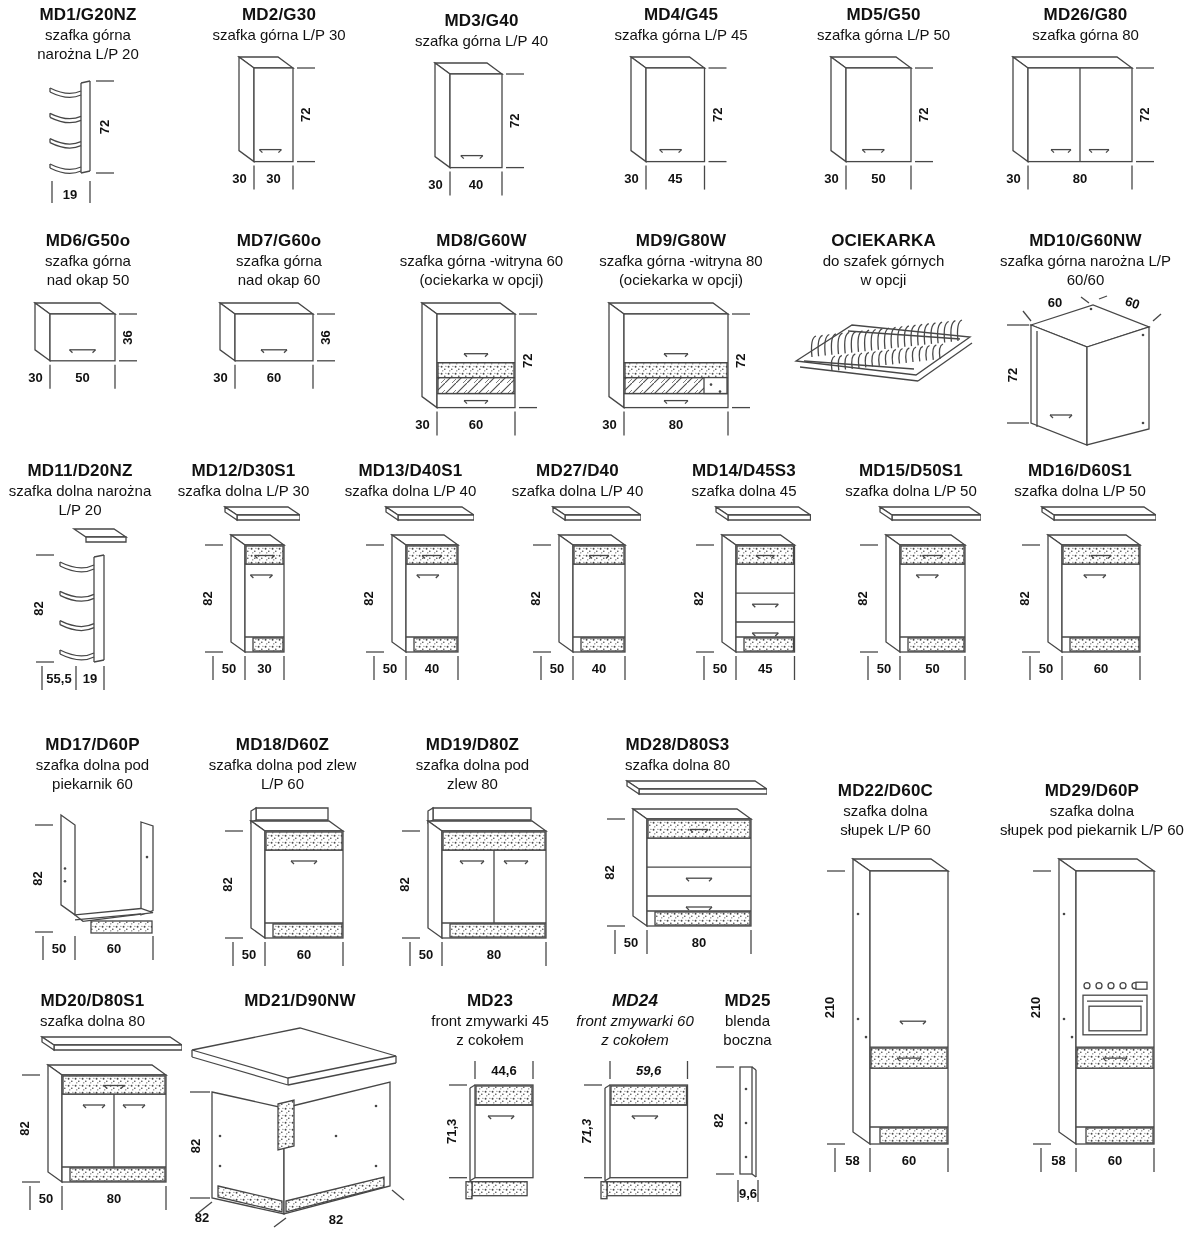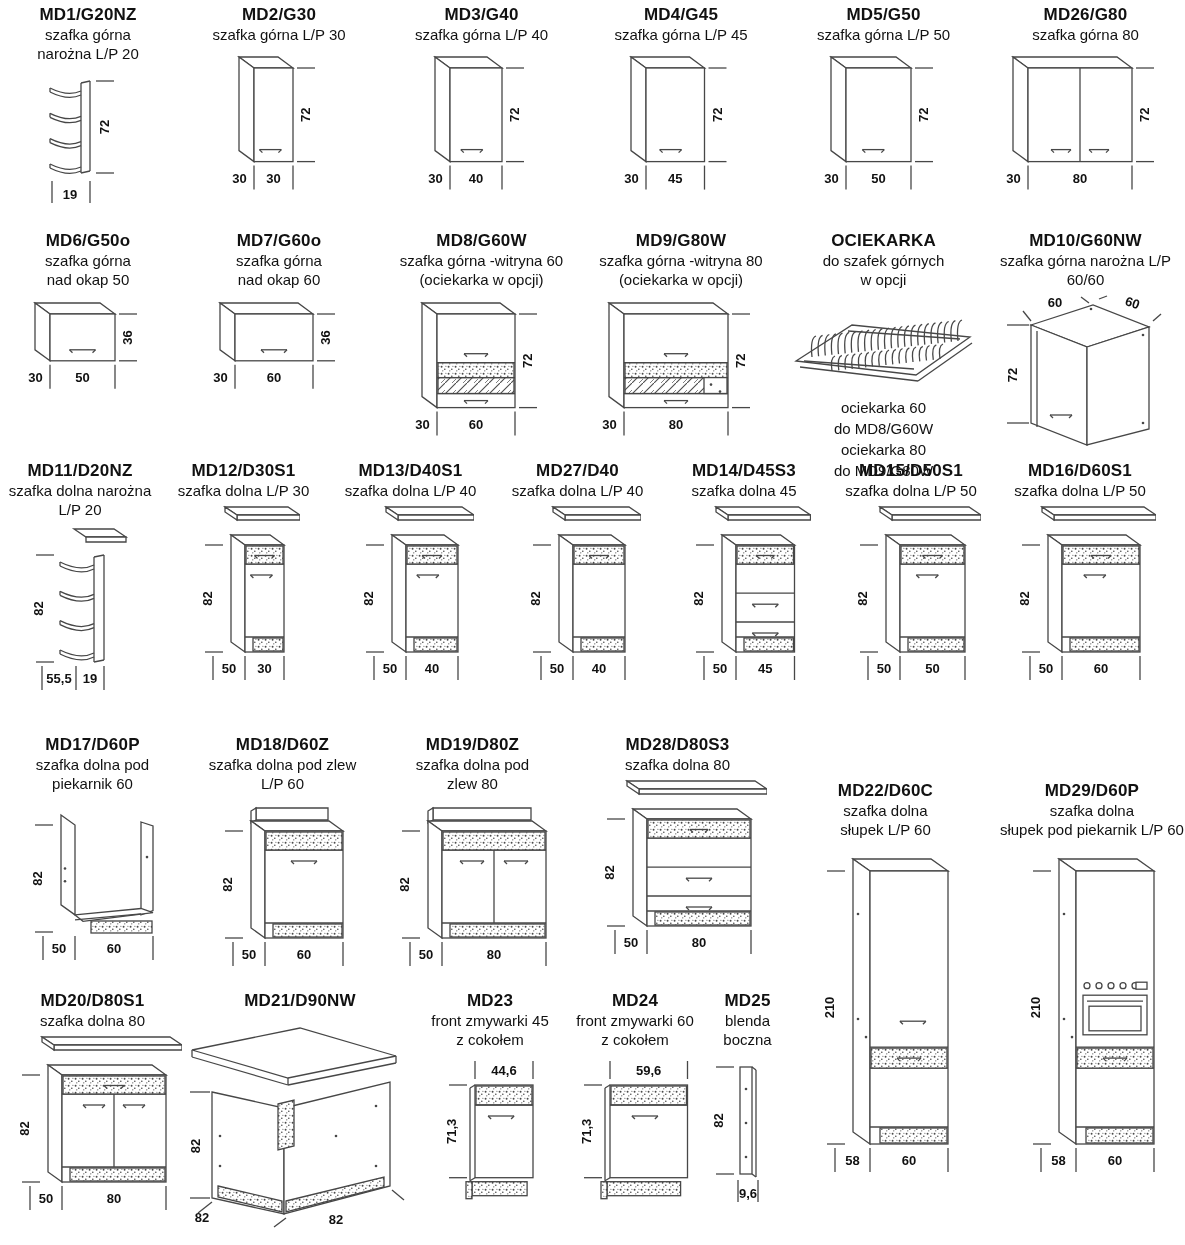--- a/index.html
+++ b/index.html
@@ -89,21 +89,21 @@
             <line class="ln" x1="68" y1="112.6" x2="86" y2="112.6"></line>
             <text class="dim" text-anchor="middle" transform="translate(81,65.8) rotate(-90)">72</text>
             <line class="ln" x1="-4" y1="116.6" x2="-4" y2="140.6"></line>
             <line class="ln" x1="25" y1="116.6" x2="25" y2="140.6"></line>
             <line class="ln" x1="64" y1="116.6" x2="64" y2="140.6"></line>
             <text class="dim" text-anchor="middle" transform="translate(10.5,133.6)">30</text>
             <text class="dim" text-anchor="middle" transform="translate(44.5,133.6)">30</text>
           </svg>
         </div>
       </div>
-      <div class="item" style="width: 199px;">
+      <div class="item" style="width: 199px; margin-top: 6px;">
         <div class="code">MD3/G40</div>
         <div class="desc"><span>szafka górna L/P 40</span></div>
         <div class="dw">
           <svg xmlns="http://www.w3.org/2000/svg" width="113" height="145" viewBox="0 0 113 145">
             <polygon class="fw" points="10,8 62,8 77,19 25,19"></polygon>
             <polygon class="fw" points="10,8 25,19 25,112.6 10,101.6"></polygon>
             <rect class="fw" x="25" y="19" width="52" height="93.6"></rect>
             <line class="ln" stroke-width="2.6" x1="35.8" y1="100.6" x2="57.8" y2="100.6"></line>
             <line class="ln" stroke-width="1.1" x1="35.8" y1="100.6" x2="38.8" y2="103.6"></line>
             <line class="ln" stroke-width="1.1" x1="57.8" y1="100.6" x2="54.8" y2="103.6"></line>
@@ -342,26 +342,20 @@
             <path class="ln" stroke-width="1" d="M118.3,67.8 q-2,-13 3,-15"></path>
             <path class="ln" stroke-width="1" d="M125,67 q-2,-13 3,-15"></path>
             <path class="ln" stroke-width="1" d="M131.8,66.3 q-2,-13 3,-15"></path>
             <path class="ln" stroke-width="1" d="M138.5,65.5 q-2,-13 3,-15"></path>
             <path class="ln" stroke-width="1" d="M145.3,64.8 q-2,-13 3,-15"></path>
             <path class="ln" stroke-width="1" d="M152,64 q-2,-13 3,-15"></path>
             <line class="ln" x1="12" y1="72" x2="130" y2="86"></line>
             <line class="ln" x1="130" y1="86" x2="184" y2="48"></line>
           </svg>
         </div>
-        <div class="notes">
-          <span>ociekarka 60</span>
-          <span>do MD8/G60W</span>
-          <span>ociekarka 80</span>
-          <span>do MD9/G80W</span>
-        </div>
       </div>
       <div class="item" style="width: 199px;">
         <div class="code">MD10/G60NW</div>
         <div class="desc"><span>szafka górna narożna L/P</span><span>60/60</span></div>
         <div class="dw">
           <svg xmlns="http://www.w3.org/2000/svg" width="190" height="172" viewBox="0 0 190 172">
             <polygon class="fw" points="40,30 102,10 158,32 96,52"></polygon>
             <polygon class="fw" points="40,30 96,52 96,150 40,128"></polygon>
             <polygon class="fw" points="96,52 158,32 158,134 96,150"></polygon>
             <line class="ln" x1="46" y1="36" x2="46" y2="132"></line>
@@ -825,21 +819,21 @@
                 <rect class="sp" x="31" y="126.7" width="6" height="17"></rect>
                 <line class="ln" x1="40" y1="6" x2="40" y2="24"></line>
                 <line class="ln" x1="98" y1="6" x2="98" y2="24"></line>
                 <text class="dim" text-anchor="middle" transform="translate(69,20)">44,6</text>
                 <line class="ln" x1="14" y1="30" x2="32" y2="30"></line>
                 <line class="ln" x1="14" y1="122.7" x2="32" y2="122.7"></line>
                 <text class="dim" text-anchor="middle" transform="translate(21,76.3) rotate(-90)">71,3</text>
               </svg>
             </div>
           </div>
-          <div class="item" style="width: 140px;">
+          <div class="item" style="width: 140px; font-style: italic;">
             <div class="code">MD24</div>
             <div class="desc"><span>front zmywarki 60</span><span>z cokołem</span></div>
             <div class="dw">
               <svg xmlns="http://www.w3.org/2000/svg" width="130" height="149" viewBox="0 0 130 149">
                 <line class="ln" x1="35" y1="33" x2="35" y2="125.7"></line>
                 <line class="ln" x1="35" y1="33" x2="40" y2="30"></line>
                 <line class="ln" x1="35" y1="125.7" x2="40" y2="122.7"></line>
                 <rect class="fw" x="40" y="30" width="77.5" height="92.7"></rect>
                 <rect class="sp" x="41" y="31" width="75.5" height="19"></rect>
                 <line class="ln" x1="40" y1="50" x2="117.5" y2="50"></line>

